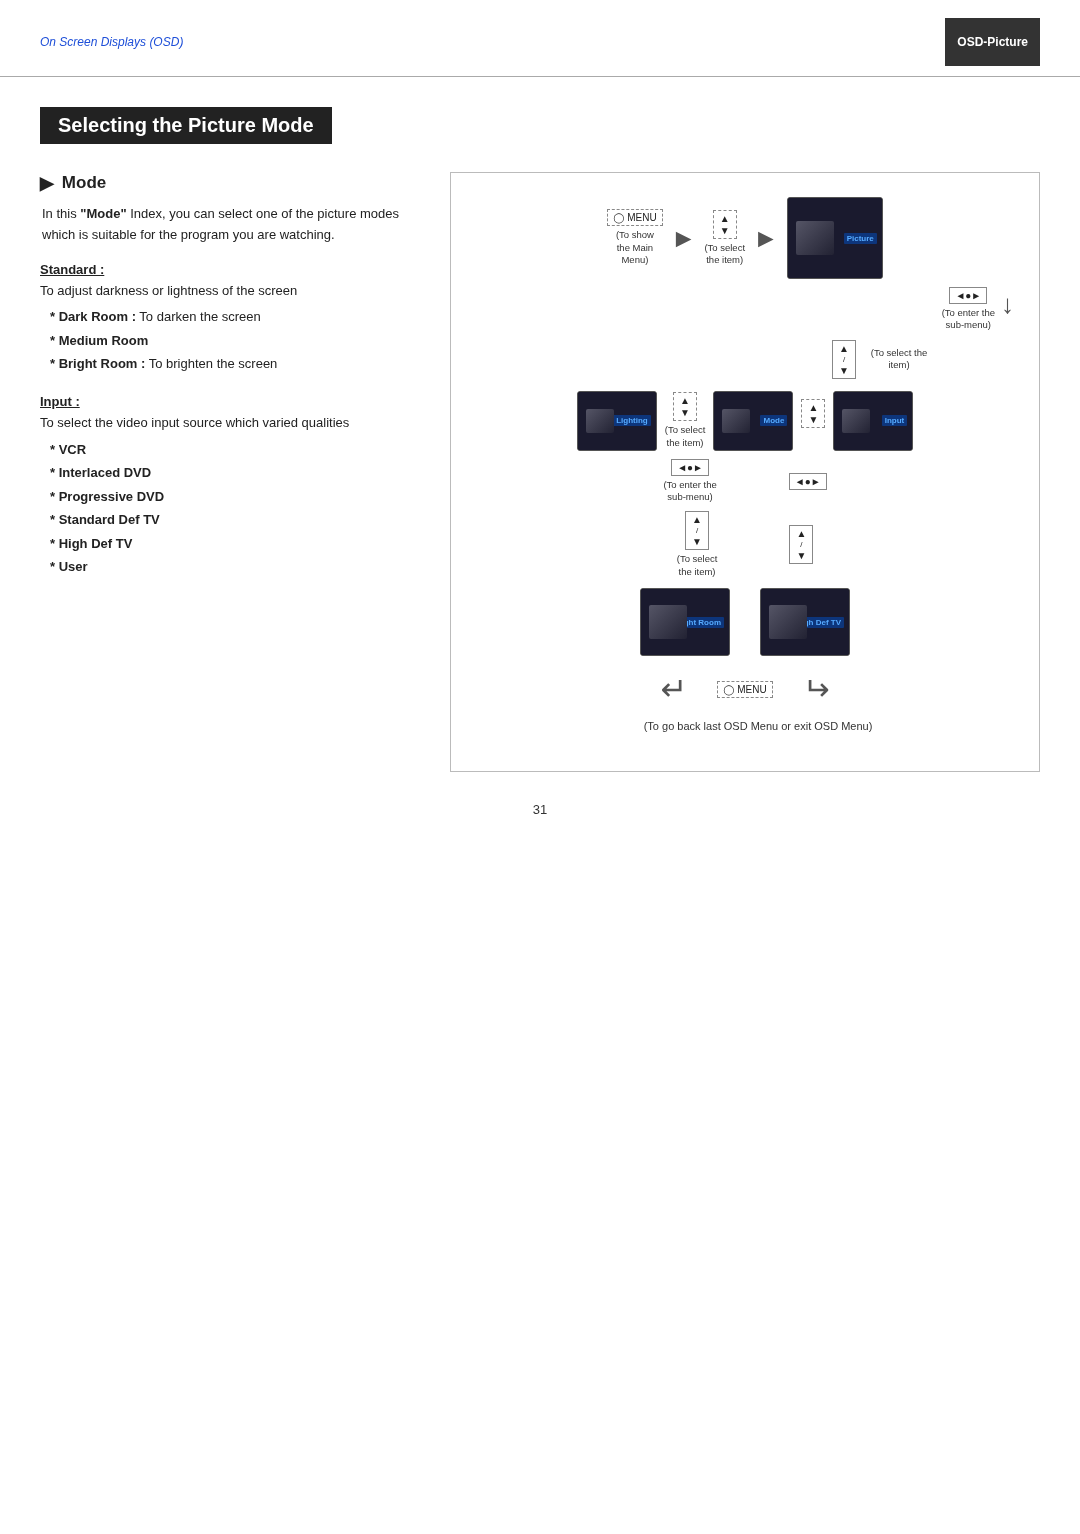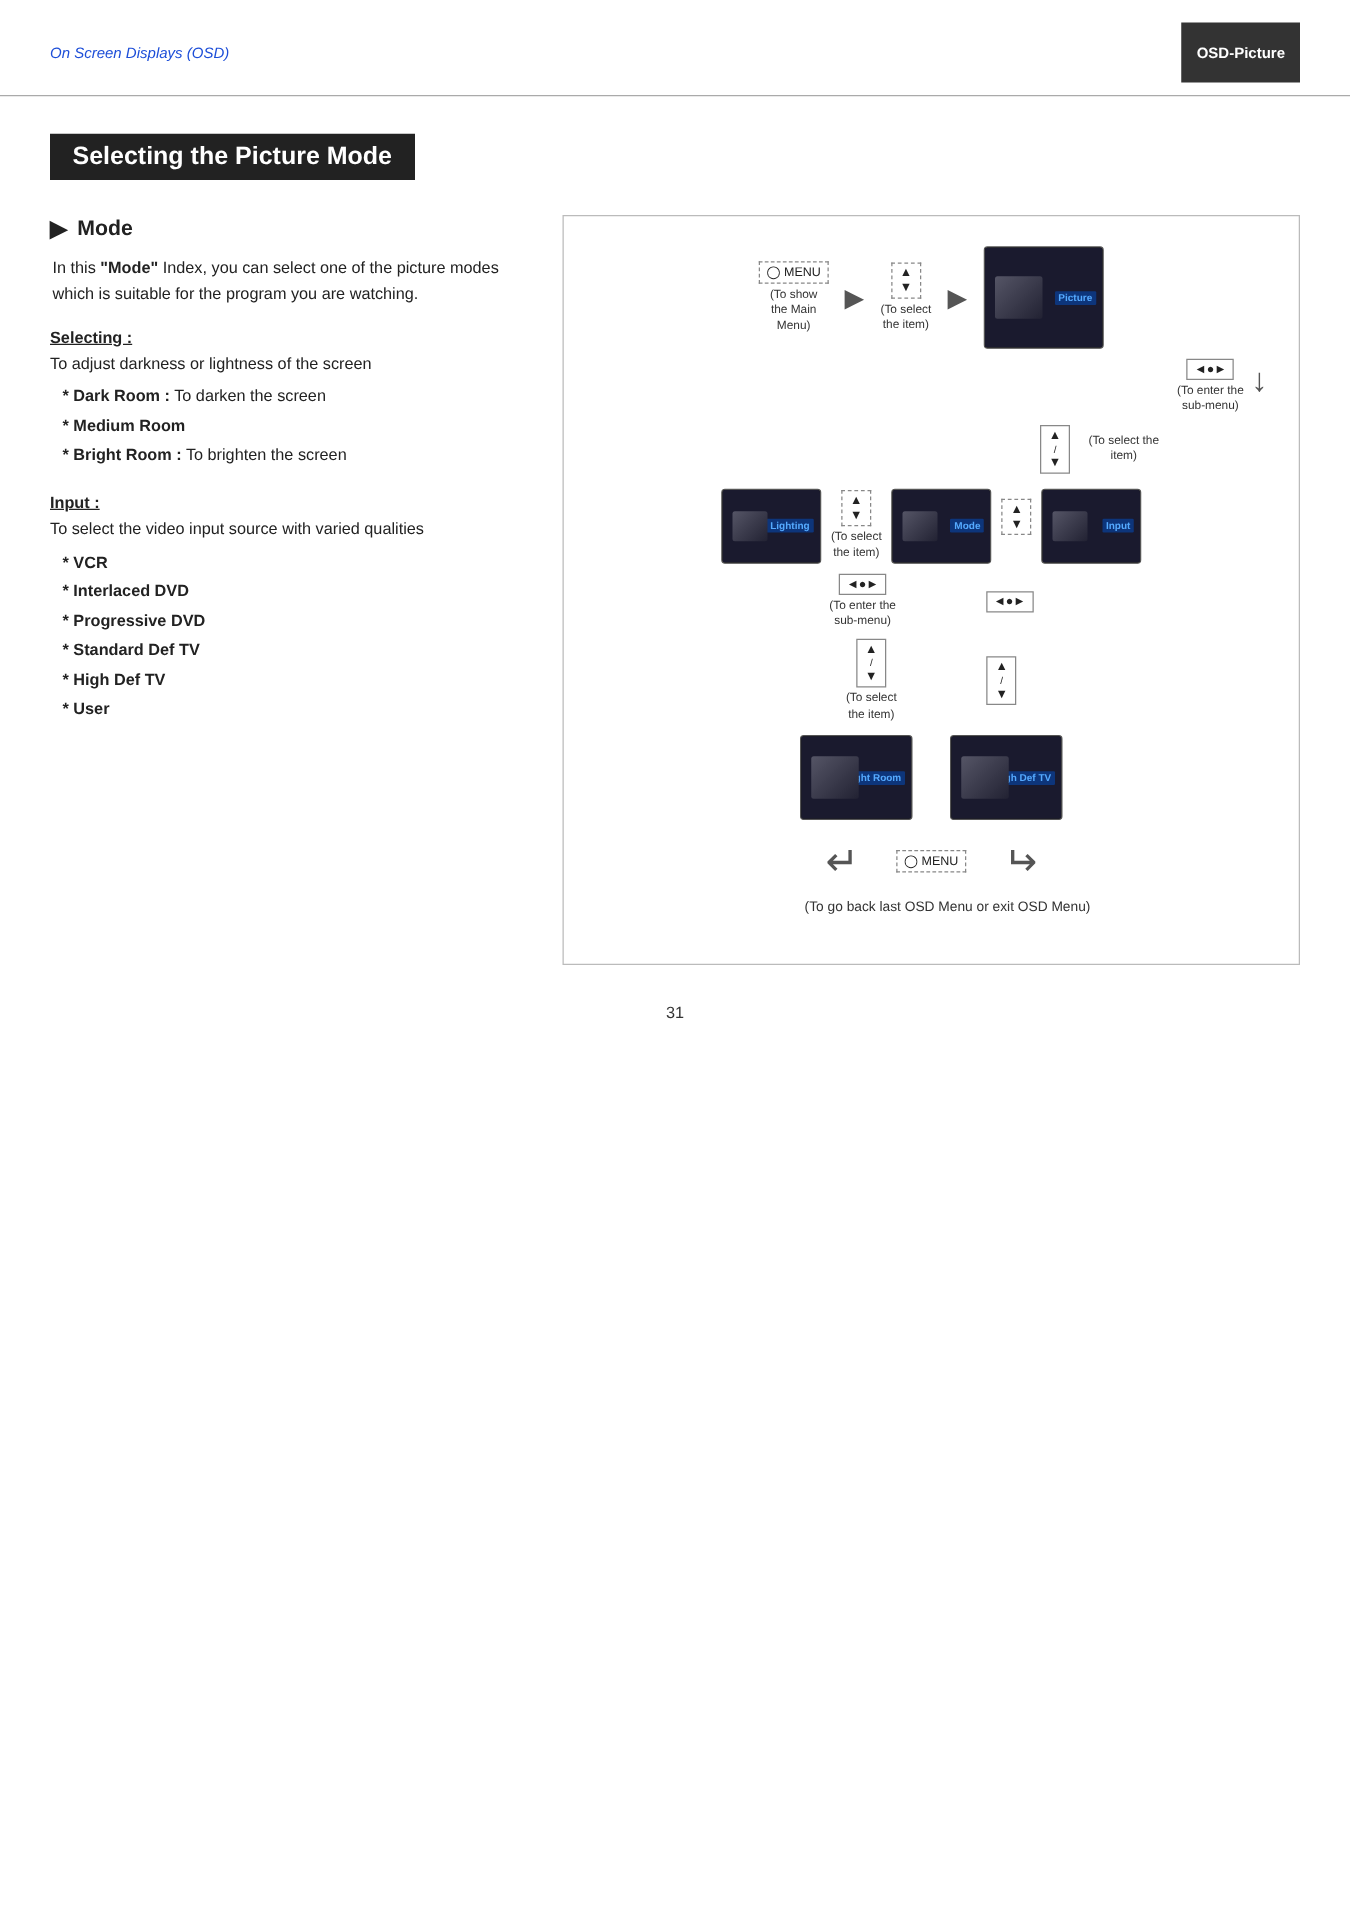--- a/index.html
+++ b/index.html
@@ -301,38 +301,38 @@
         <span class="arrow-icon">▶</span>
         <span class="mode-title">Mode</span>
       </div>
 
       
       <div class="mode-description">
         In this <strong>"Mode"</strong> Index, you can select one of the picture modes which is suitable for the program you are watching.
       </div>
 
       
-      <div class="subsection-label">Selecting :</div>
+      <div class="subsection-label">Standard :</div>
       <div class="subsection-desc">To adjust darkness or lightness of the screen</div>
 
       <div class="sub-item">
         <strong>* Dark Room :</strong> To darken the screen
       </div>
       <div class="sub-item">
         <strong>* Medium Room</strong>
       </div>
       <div class="sub-item">
         <strong>* Bright Room :</strong> To brighten the screen
       </div>
 
       <br>
 
       
       <div class="subsection-label">Input :</div>
-      <div class="subsection-desc">To select the video input source with varied qualities</div>
+      <div class="subsection-desc">To select the video input source which varied qualities</div>
 
       <div class="sub-item">
         <strong>* VCR</strong>
       </div>
       <div class="sub-item">
         <strong>* Interlaced DVD</strong>
       </div>
       <div class="sub-item">
         <strong>* Progressive DVD</strong>
       </div>

